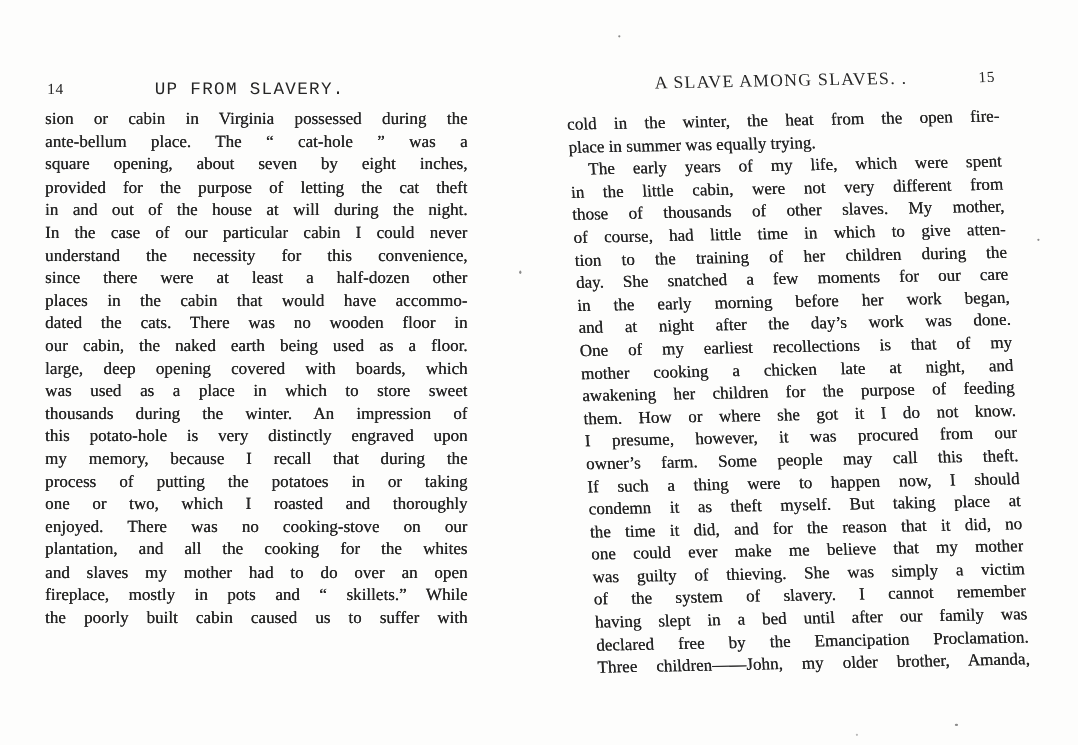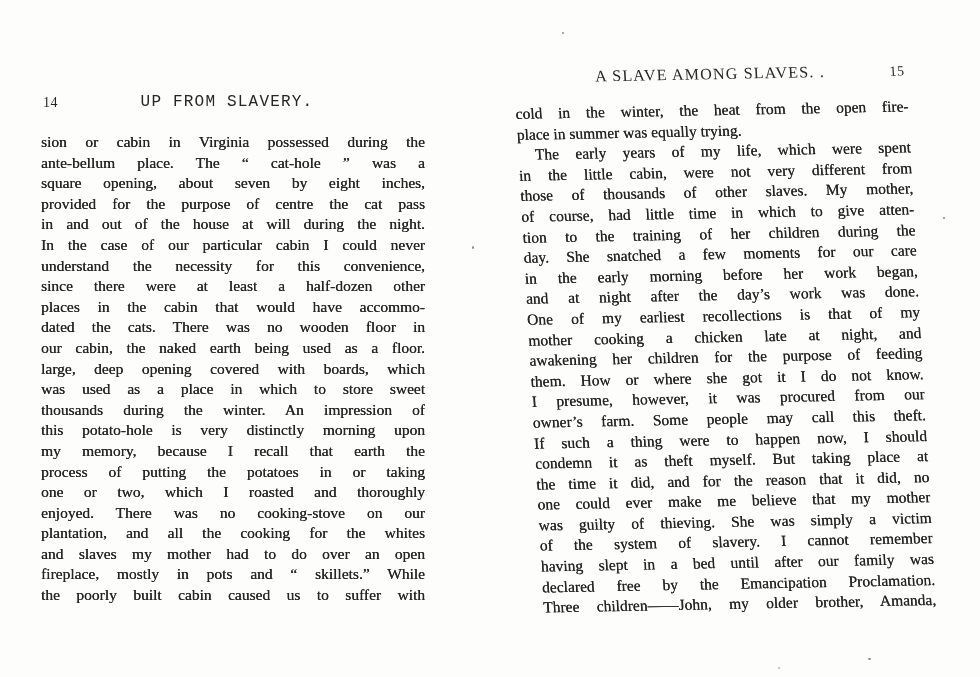--- a/index.html
+++ b/index.html
@@ -4,33 +4,33 @@
 <style>
   html,body{margin:0;padding:0;}
   body{
     width:980px;height:677px;position:relative;overflow:hidden;
     background:#fdfdfc;
     font-family:"Liberation Serif","DejaVu Serif",serif;
     color:#262626;
   }
   .scan{position:absolute;inset:0;}
   .page{position:absolute;}
-  .page-left{left:41px;top:92px;width:384px;}
+  .page-left{left:41px;top:71px;width:384px;}
   .page-right{left:513px;top:68px;width:393px;transform:rotate(-1.1deg) skewX(2.1deg);transform-origin:0 0;}
   .pg-header{position:relative;height:20px;line-height:20px;}
   .running-title{
     display:block;text-align:center;
     font-size:16px;letter-spacing:1.2px;
     white-space:nowrap;
   }
   .page-left .running-title{padding-right:12px;font-family:Liberation Mono, monospace;}
   .pgnum{position:absolute;top:1px;font-size:14px;letter-spacing:0.5px;}
   .pgnum-left{left:2px;}
   .pgnum-right{right:2px;}
-  .pg-body{margin-top:20px;}
+  .pg-body{margin-top:8px;}
   .page-right .pg-body{margin-top:16px;}
   .line{
     height:20.6px;line-height:20.6px;
     font-size:15.5px;
     text-align:justify;text-align-last:justify;text-justify:inter-word;
     overflow:hidden;white-space:nowrap0;
     text-shadow:0.2px 0 0 currentColor;
   }
   .line.end{text-align-last:left;}
   .line.indent{text-indent:17px;}
@@ -48,33 +48,33 @@
 
   <div class="page page-left">
     <div class="pg-header">
       <span class="pgnum pgnum-left">14</span>
       <span class="running-title">UP FROM SLAVERY.</span>
     </div>
     <div class="pg-body">
         <div class="line">sion or cabin in Virginia possessed during the</div>
         <div class="line">ante-bellum place.  The “ cat-hole ” was a</div>
         <div class="line">square opening, about seven by eight inches,</div>
-        <div class="line">provided for the purpose of centre the cat pass</div>
+        <div class="line">provided for the purpose of letting the cat theft</div>
         <div class="line">in and out of the house at will during the night.</div>
         <div class="line">In the case of our particular cabin I could never</div>
         <div class="line">understand the necessity for this convenience,</div>
         <div class="line">since there were at least a half-dozen other</div>
         <div class="line">places in the cabin that would have accommo-</div>
         <div class="line">dated the cats.  There was no wooden floor in</div>
         <div class="line">our cabin, the naked earth being used as a floor.</div>
         <div class="line">large, deep opening covered with boards, which</div>
         <div class="line">was used as a place in which to store sweet</div>
         <div class="line">thousands during the winter.  An impression of</div>
-        <div class="line">this potato-hole is very distinctly morning upon</div>
-        <div class="line">my memory, because I recall that earth the</div>
+        <div class="line">this potato-hole is very distinctly engraved upon</div>
+        <div class="line">my memory, because I recall that during the</div>
         <div class="line">process of putting the potatoes in or taking</div>
         <div class="line">one or two, which I roasted and thoroughly</div>
         <div class="line">enjoyed.  There was no cooking-stove on our</div>
         <div class="line">plantation, and all the cooking for the whites</div>
         <div class="line">and slaves my mother had to do over an open</div>
         <div class="line">fireplace, mostly in pots and “ skillets.”  While</div>
         <div class="line">the poorly built cabin caused us to suffer with</div>
       </div>
   </div>
 

